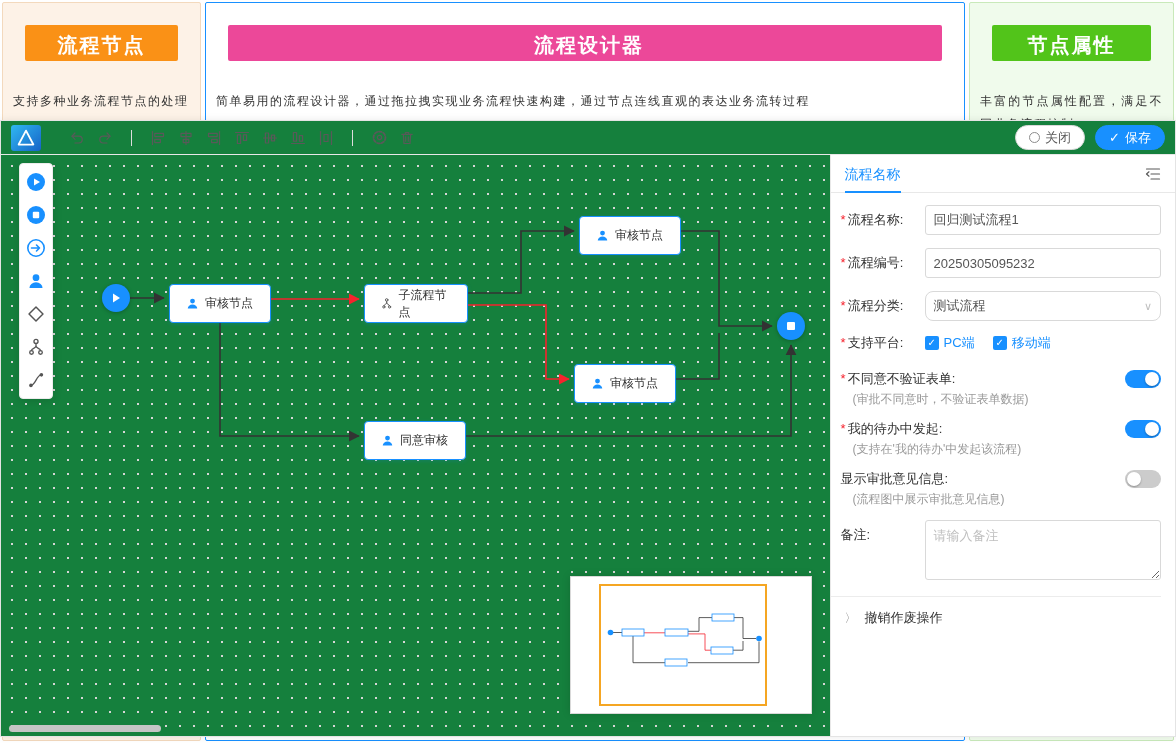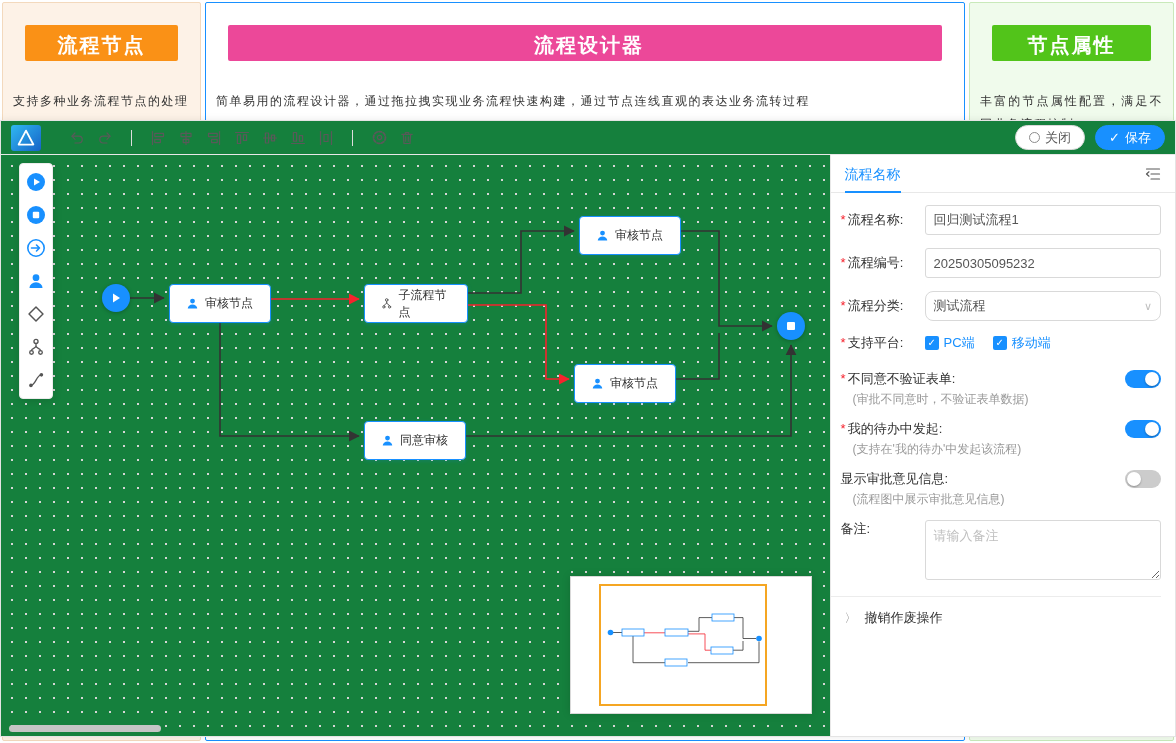--- a/index.html
+++ b/index.html
@@ -99,21 +99,21 @@
   .toggle { width:36px; height:18px; border-radius:9px; position:relative; cursor:pointer; flex:none; }
   .toggle.on  { background:#1890ff; }
   .toggle.off { background:#ccc; }
   .toggle .knob { position:absolute; top:2px; width:14px; height:14px; border-radius:50%; background:#fff;
                   box-shadow:0 1px 2px rgba(0,0,0,.3); }
   .toggle.on  .knob { right:2px; }
   .toggle.off .knob { left:2px; }
   .hint { color:#9a9a9a; font-size:12px; margin:3px 0 12px 12px; }
 
   .remark-row { display:flex; align-items:flex-start; margin:4px 0 16px 0; }
-  .remark-row .flabel { }
+  .remark-row .flabel { margin-top:6px; }
   .remark-ta { flex:1; height:60px; border:1px solid #d9d9d9; border-radius:3px; padding:6px 8px;
                font-size:13px; font-family:inherit; color:#555; resize:vertical; outline:none; }
   .remark-ta::placeholder { color:#bfbfbf; }
 
   .section-row { border-top:1px solid #ececec; margin:0 0 0 -10px; padding:12px 14px; display:flex;
                  align-items:center; gap:8px; color:#333; cursor:pointer; }
   .section-chev { color:#8c8c8c; font-size:12px; }
 
   svg.line-icon { stroke:#595959; fill:none; stroke-width:1.2; stroke-linecap:round; stroke-linejoin:round; }
 </style>

